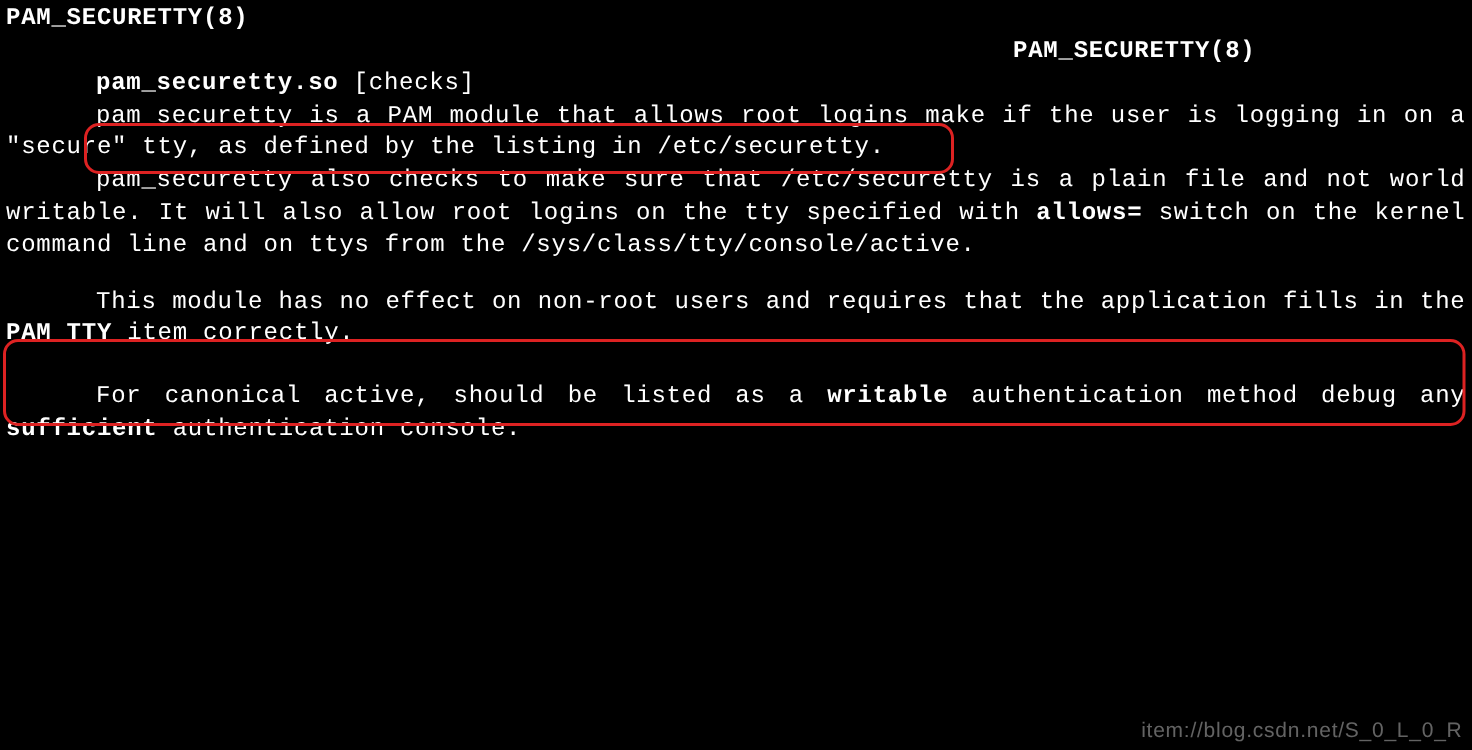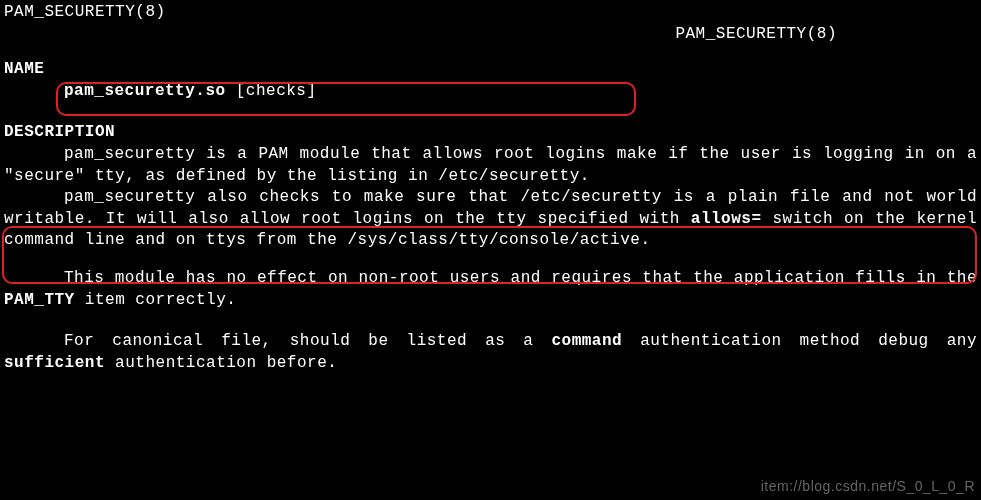--- a/index.html
+++ b/index.html
@@ -9,21 +9,21 @@
     height: 500px;
     background: #000;
     color: #fff;
     font-family: "Courier New", Courier, monospace;
     font-size: 16px;
     line-height: 1.35;
     letter-spacing: 0.5px;
     overflow: hidden;
     position: relative;
   }
-  .bold { font-weight: normal; }
+  .bold { font-weight: bold; }
   .page {
     position: relative;
     padding: 2px 4px 0 4px;
     box-sizing: border-box;
   }
   .header {
     display: flex;
     justify-content: space-between;
   }
   .header-sub {
@@ -67,39 +67,37 @@
 </head>
 <body>
 
 <div class="page">
 
   <div class="header">
     <span class="bold">PAM_SECURETTY(8)</span>
   </div>
   <div class="header-sub bold">PAM_SECURETTY(8)</div>
 
-  <div class="section-title">NAME</div>
 
   <div class="indent">
     <span class="cmd run">pam_securetty.so</span><span class="run"> [checks]</span>
   </div>
 
-  <div class="section-title" style="margin-top:20px">DESCRIPTION</div>
 
   <div class="para" style="padding-left:0; text-indent:60px;">pam_securetty is a PAM module that allows root logins make if the user is logging in on a "secure" tty, as defined by the listing in /etc/securetty.</div>
 
   <div class="para" style="padding-left:0; text-indent:60px;">
     <span class="run">pam_securetty also checks to make sure that /etc/securetty is a plain file and not world writable. It will also allow root logins on the tty specified with </span><span class="cmd run">allows=</span><span class="run"> switch on the kernel command line and on ttys from the /sys/class/tty/console/active.</span>
   </div>
 
   <div class="para" style="padding-left:0; text-indent:60px; margin-top:16px;">
     <span class="run">This module has no effect on non-root users and requires that the application fills in the </span><span class="cmd run">PAM_TTY</span><span class="run"> item correctly.</span>
   </div>
 
   <div class="para" style="padding-left:0; text-indent:60px; margin-top:20px;">
-    <span class="run">For canonical file, should be listed as a </span><span class="cmd run">command</span><span class="run"> authentication method debug any </span><span class="cmd run">sufficient</span><span class="run"> authentication before.</span>
+    <span class="run">For canonical active, should be listed as a </span><span class="cmd run">writable</span><span class="run"> authentication method debug any </span><span class="cmd run">sufficient</span><span class="run"> authentication console.</span>
   </div>
 
   <div id="box1" class="red-box"></div>
   <div id="box2" class="red-box"></div>
 </div>
 
 <div class="watermark">item://blog.csdn.net/S_0_L_0_R</div>
 
 </body></html>

